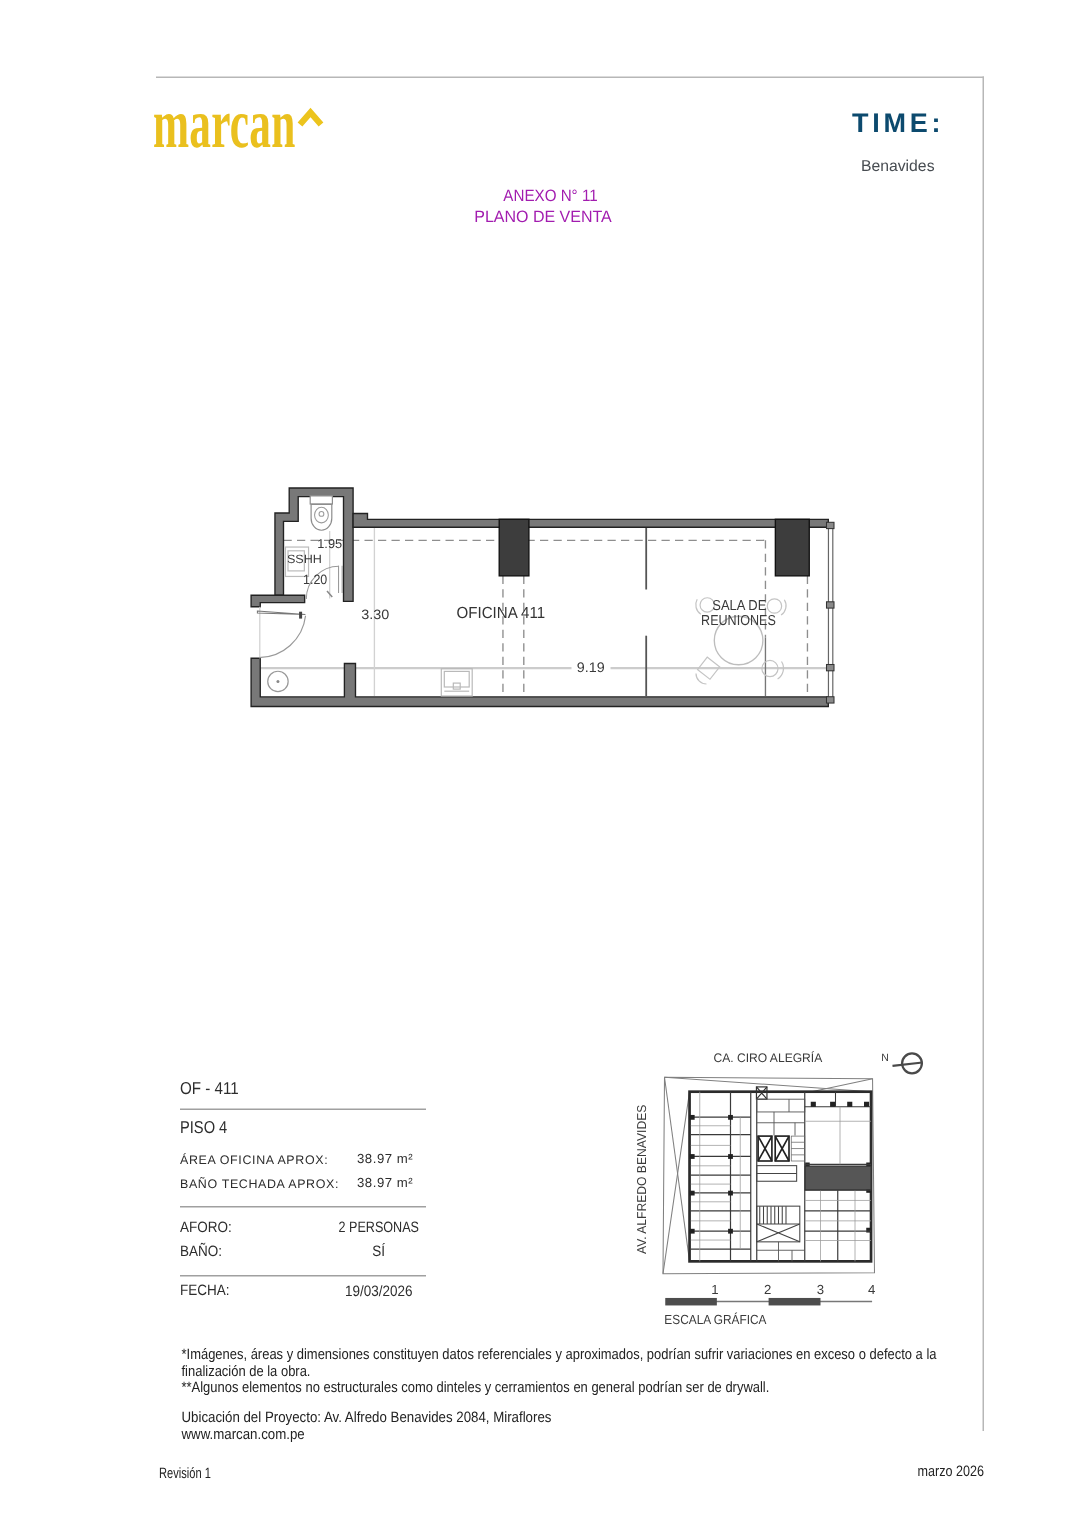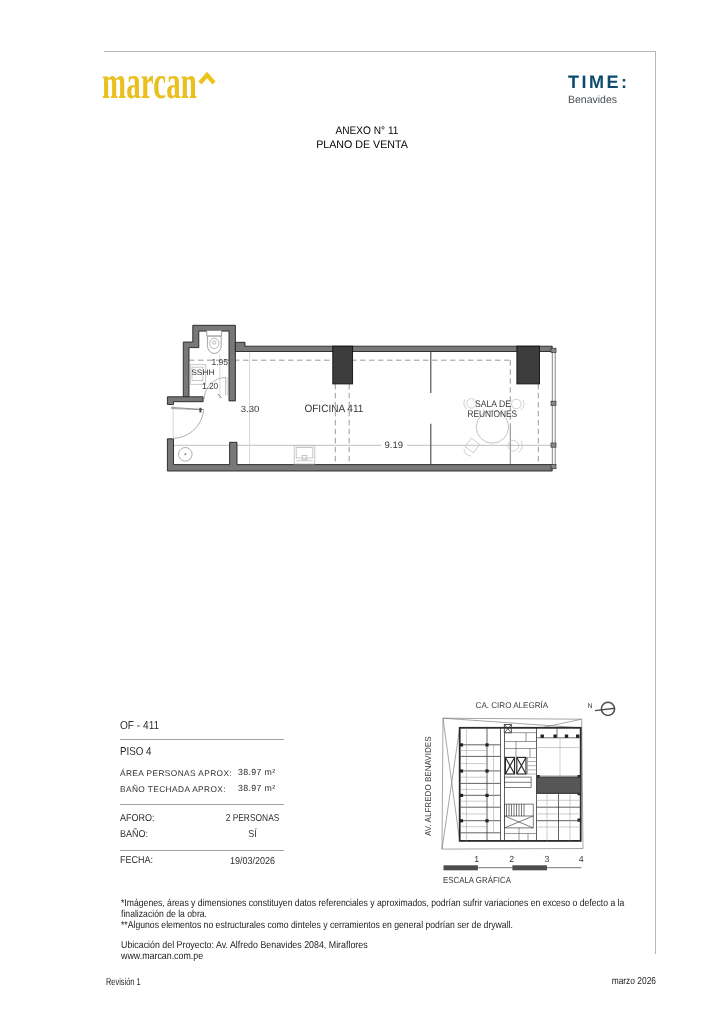--- a/index.html
+++ b/index.html
@@ -14,24 +14,24 @@
 <div class="abs" style="left:104px;top:51px;width:551px;height:902px;border-top:1px solid #b7b7b7;border-right:1px solid #b7b7b7;"></div>
 
 <div class="abs" style="left:102px;top:59.5px;font-family:'Liberation Serif',serif;font-size:38px;font-weight:bold;color:#eac01e;letter-spacing:0.2px;line-height:38px;transform:scale(0.76,1.23);transform-origin:left top;">marcan</div>
 
 <svg class="abs" style="left:196.5px;top:70.5px;" width="22" height="16" viewBox="0 0 22 16">
   <polyline points="3,12 10,4 17,12" fill="none" stroke="#ecc41d" stroke-width="4.2"></polyline>
 </svg>
 
 <div class="abs" style="left:568px;top:72px;width:62px;text-align:left;">
   <div style="font-size:18px;font-weight:bold;color:#0c4a6e;letter-spacing:2.5px;">TIME:</div>
-  <div style="font-size:10.5px;color:#484d52;margin-top:1px;text-align:left;margin-right:1px;">Benavides</div>
-</div>
-
-<div class="abs" style="left:262px;top:124.5px;width:200px;text-align:center;color:#000000;">
+  <div style="font-size:10.5px;color:#484d52;margin-top:12px;text-align:center;margin-right:1px;">Benavides</div>
+</div>
+
+<div class="abs" style="left:262px;top:124.5px;width:200px;text-align:center;color:#a21caf;">
   <div style="font-size:11px;transform:scaleX(0.92);transform-origin:center top;position:relative;left:4.8px;">ANEXO N° 11</div>
   <div style="font-size:11px;margin-top:2.5px;transform:scaleX(0.97);transform-origin:center top;">PLANO DE VENTA</div>
 </div>
 
 <svg class="abs" style="left:160px;top:318px;" width="402" height="160" viewBox="160 318 402 160" text-rendering="geometricPrecision">
 
   <line x1="173.5" y1="445.4" x2="552" y2="445.4" stroke="#cccccc" stroke-width="1.4"></line>
 
   <line x1="249.6" y1="351.5" x2="249.6" y2="464" stroke="#d2d2d2" stroke-width="0.9"></line>
 
@@ -160,21 +160,21 @@
 </svg>
 
 <div class="abs" style="left:120px;top:718px;width:165px;color:#2d2d2d;">
 
   <div style="position:absolute;left:0px;top:1.5px;font-size:11.5px;transform:scaleX(0.88);transform-origin:left top;white-space:nowrap;">OF - 411</div>
 
   <div style="position:absolute;left:0px;top:20.5px;width:164px;border-top:1px solid #a0a0a0;"></div>
 
   <div style="position:absolute;left:0px;top:27.5px;font-size:11.5px;transform:scaleX(0.85);transform-origin:left top;white-space:nowrap;">PISO 4</div>
 
-  <div style="position:absolute;left:0px;top:49.5px;font-size:8.3px;letter-spacing:0.42px;white-space:nowrap;">ÁREA PERSONAS APROX:</div>
+  <div style="position:absolute;left:0px;top:49.5px;font-size:8.3px;letter-spacing:0.42px;white-space:nowrap;">ÁREA OFICINA APROX:</div>
   <div style="position:absolute;left:118px;top:49px;width:70px;font-size:8.8px;letter-spacing:0.35px;white-space:nowrap;">38.97 m²</div>
 
   <div style="position:absolute;left:0px;top:65.7px;font-size:8.3px;letter-spacing:0.42px;white-space:nowrap;">BAÑO TECHADA APROX:</div>
   <div style="position:absolute;left:118px;top:65.2px;width:70px;font-size:8.8px;letter-spacing:0.35px;white-space:nowrap;">38.97 m²</div>
 
   <div style="position:absolute;left:0px;top:86.2px;width:164px;border-top:1px solid #a0a0a0;"></div>
 
   <div style="position:absolute;left:0px;top:94.5px;font-size:10px;transform:scaleX(0.9);transform-origin:left top;white-space:nowrap;">AFORO:</div>
   <div style="position:absolute;left:60px;top:94.5px;width:145px;font-size:10px;text-align:center;transform:scaleX(0.84);transform-origin:center top;white-space:nowrap;">2 PERSONAS</div>
 

